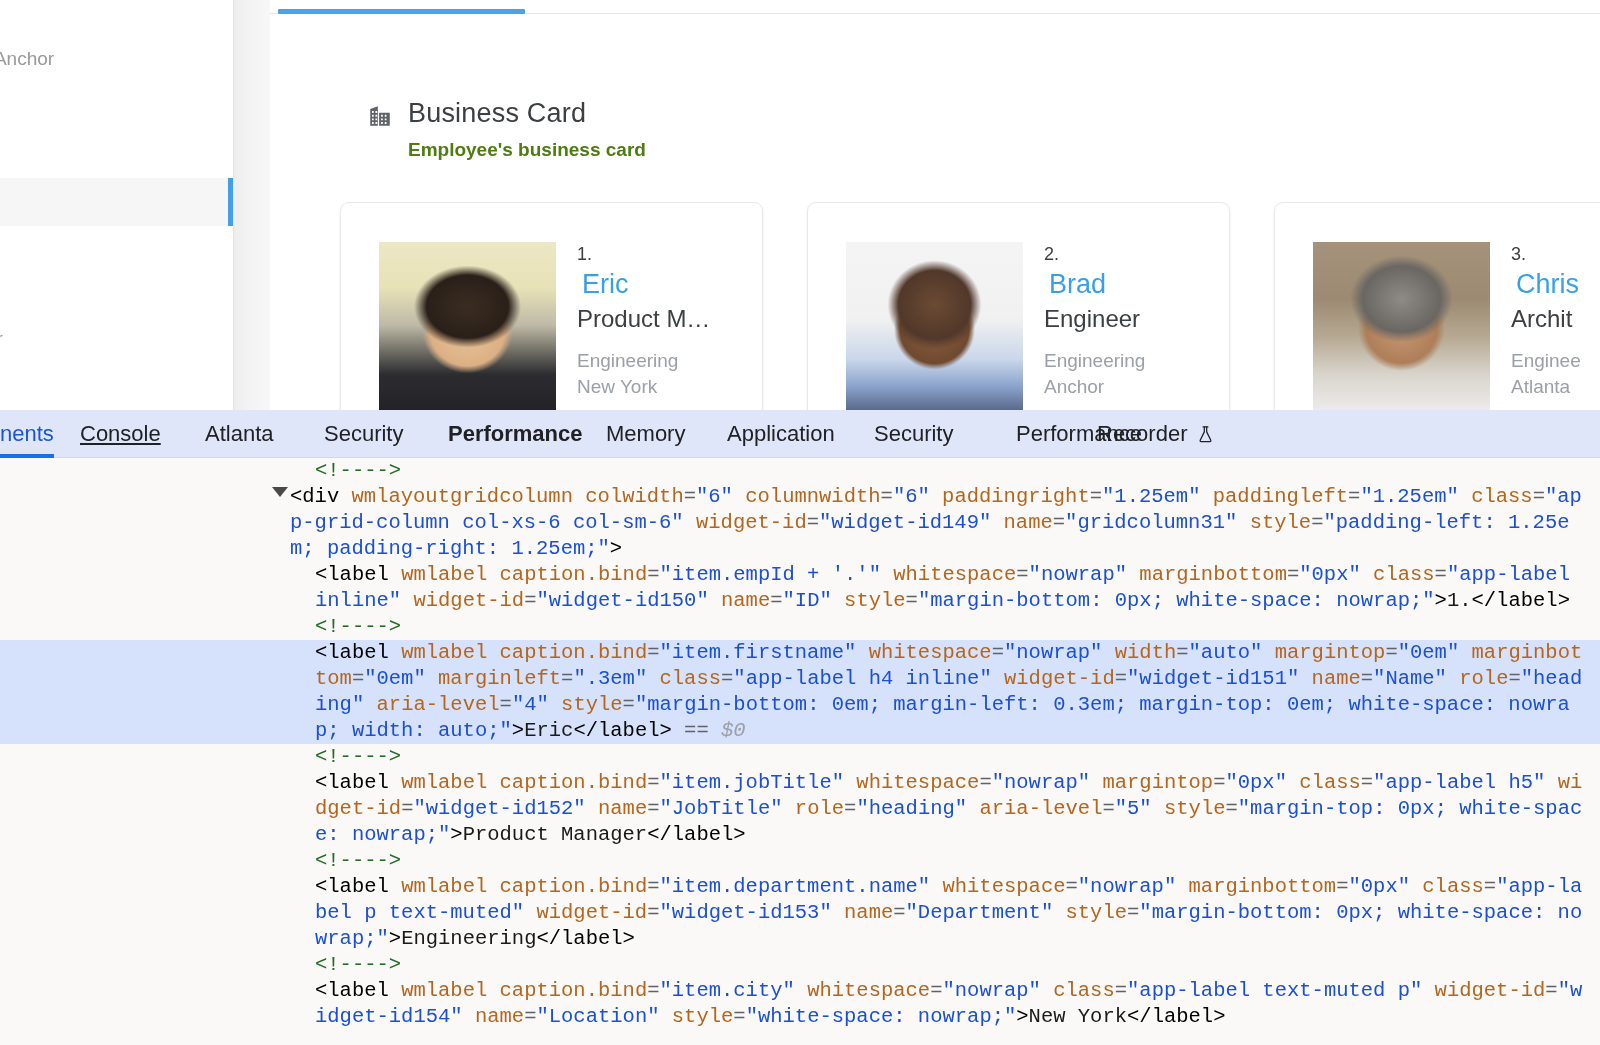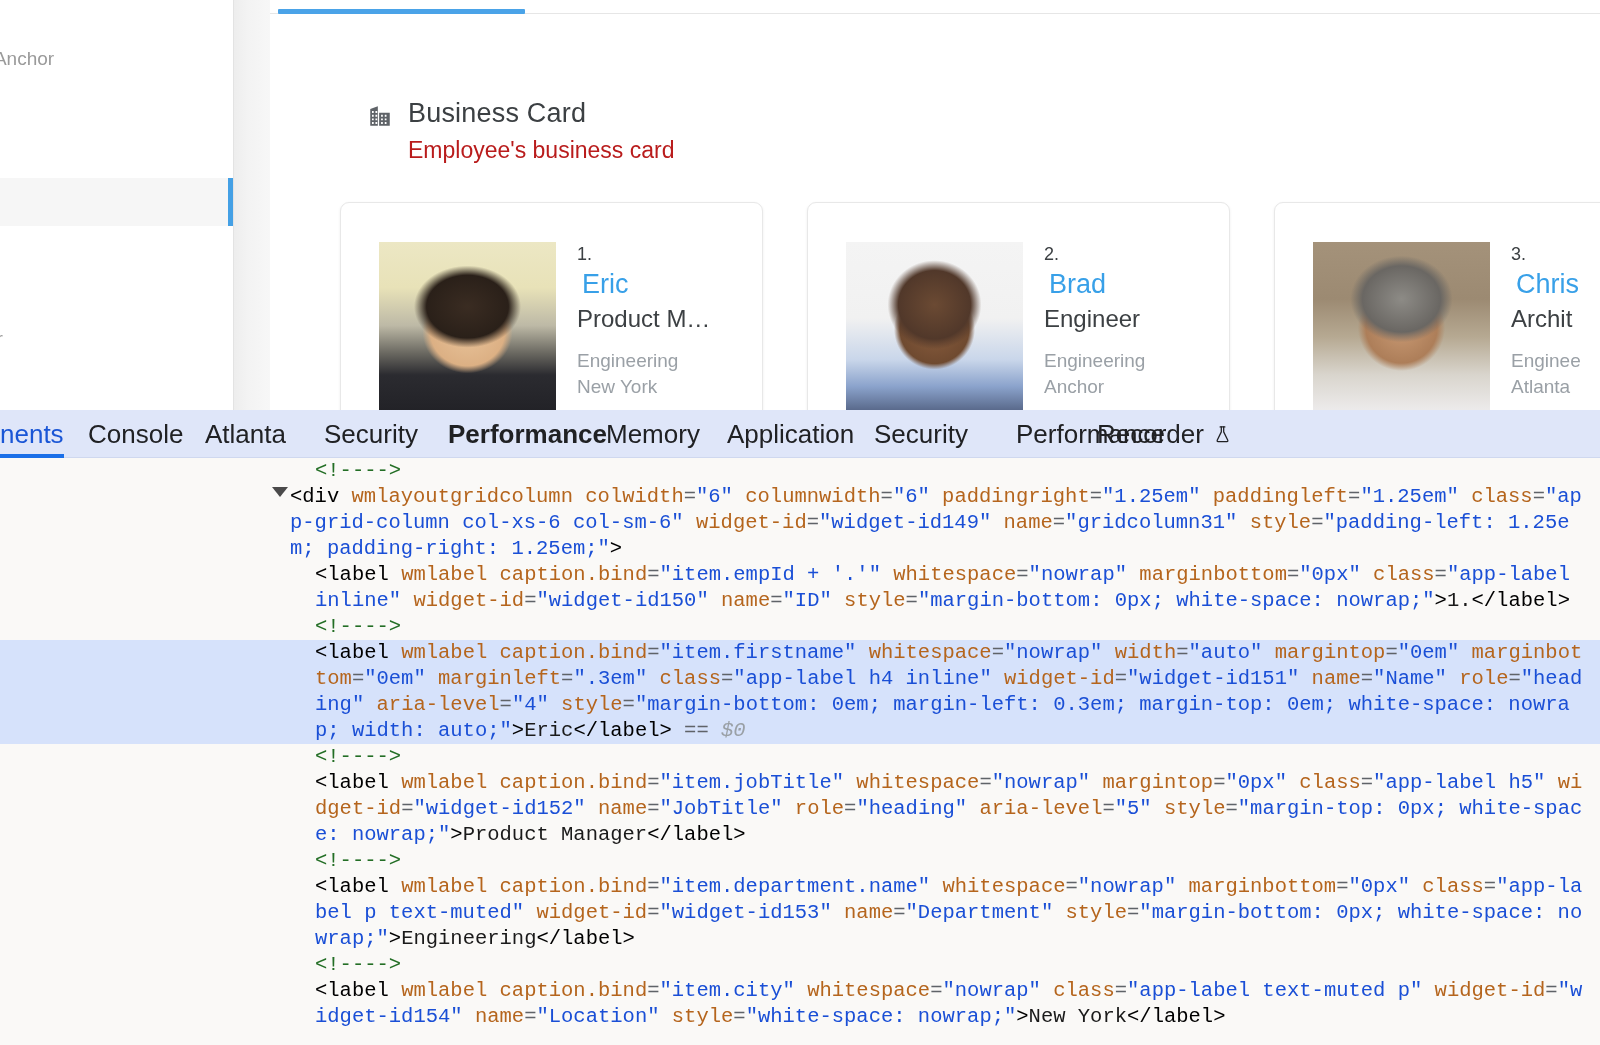--- a/index.html
+++ b/index.html
@@ -33,21 +33,21 @@
 
   
   .content{position:absolute;left:270px;top:0;width:1330px;height:418px;background:#ffffff;}
   .tabstrip{position:absolute;left:0;top:0;width:1330px;height:17px;}
   .tabstrip .rule{position:absolute;left:0;top:13px;width:1330px;height:1px;background:#e6e6e6;}
   .tabstrip .activebar{position:absolute;left:8px;top:9px;width:247px;height:5px;background:#4aa3e8;border-radius:1px;}
 
   .section-head{position:absolute;left:0;top:92px;width:1330px;height:90px;}
   .sec-icon{position:absolute;left:97px;top:11px;width:26px;height:26px;color:#5f6368;}
   .sec-title{position:absolute;left:138px;top:4px;font-size:27px;line-height:34px;color:#3c4043;font-weight:400;letter-spacing:.2px;}
-  .sec-sub{position:absolute;left:138px;top:46px;font-size:23px;line-height:24px;color:#b91c1c;font-weight:400;}
+  .sec-sub{position:absolute;left:138px;top:46px;font-size:19px;line-height:24px;color:#4d7c0f;font-weight:700;}
 
   .cards{position:absolute;left:70px;top:202px;width:1400px;height:216px;}
   .card{
     position:absolute;top:0;width:421px;height:260px;
     background:#ffffff;border:1px solid #e8e8e8;border-radius:9px;
     box-shadow:0 1px 3px rgba(0,0,0,.07);
     overflow:hidden;
   }
   .card.c1{left:0;}
   .card.c2{left:467px;}
@@ -77,21 +77,21 @@
      radial-gradient(ellipse 38% 30% at 50% 30%, #8d8b86 0%, #6a6763 58%, rgba(106,103,99,0) 76%),
      radial-gradient(ellipse 28% 26% at 50% 45%, #c99a74 0%, #ad7e59 72%, rgba(173,126,89,0) 88%),
      linear-gradient(to bottom,#a4927a 0%,#9c8a72 30%,#b6a992 50%,#d9d5cd 70%,#eceaea 88%,#f2f1f0 100%);}
 
   
   .devtools{position:absolute;left:0;top:410px;width:1600px;height:635px;background:#faf9f7;overflow:hidden;}
   .dt-tabbar{position:absolute;left:0;top:0;width:1600px;height:48px;background:#dfe6f9;}
   .dt-tabbar .hair{position:absolute;left:0;bottom:0;width:1600px;height:1px;background:#cfd8ef;}
   .dt-tab{
     position:absolute;top:0;height:48px;display:flex;align-items:center;gap:9px;
-    font-size:26px;color:#202124;white-space:nowrap;justify-content:flex-end;
+    font-size:22px;color:#202124;white-space:nowrap;justify-content:flex-end;
   }
   .dt-tab.active{color:#1a56d6;}
   .dt-tab.active .uline{position:absolute;left:0;right:0;bottom:0;height:4px;background:#1a6fe8;}
   .flask{width:19px;height:23px;flex:0 0 auto;}
 
   .dt-body{position:absolute;left:0;top:48px;width:1600px;height:587px;background:#faf9f7;}
   .dom{
     position:absolute;left:0;top:0;width:1600px;height:587px;
     font-family:"Liberation Mono", monospace;
     font-size:20.5px;line-height:26px;
@@ -196,21 +196,21 @@
   </div>
 
   <div class="devtools">
 
     <div class="dt-tabbar" id="dt-tabbar">
       <div class="hair"></div>
     <div class="dt-tab active" style="left: 0px;">
           <span>nents</span>
           <span class="uline"></span>
         </div>
-        <div class="dt-tab" style="left: 88px;">
+        <div class="dt-tab" style="left: 80px; text-decoration: underline;">
           <span>Console</span>
         </div>
         <div class="dt-tab" style="left: 205px;">
           <span>Atlanta</span>
         </div>
         <div class="dt-tab" style="left: 324px;">
           <span>Security</span>
         </div>
         <div class="dt-tab" style="left: 448px; font-weight: bold;">
           <span>Performance</span>

